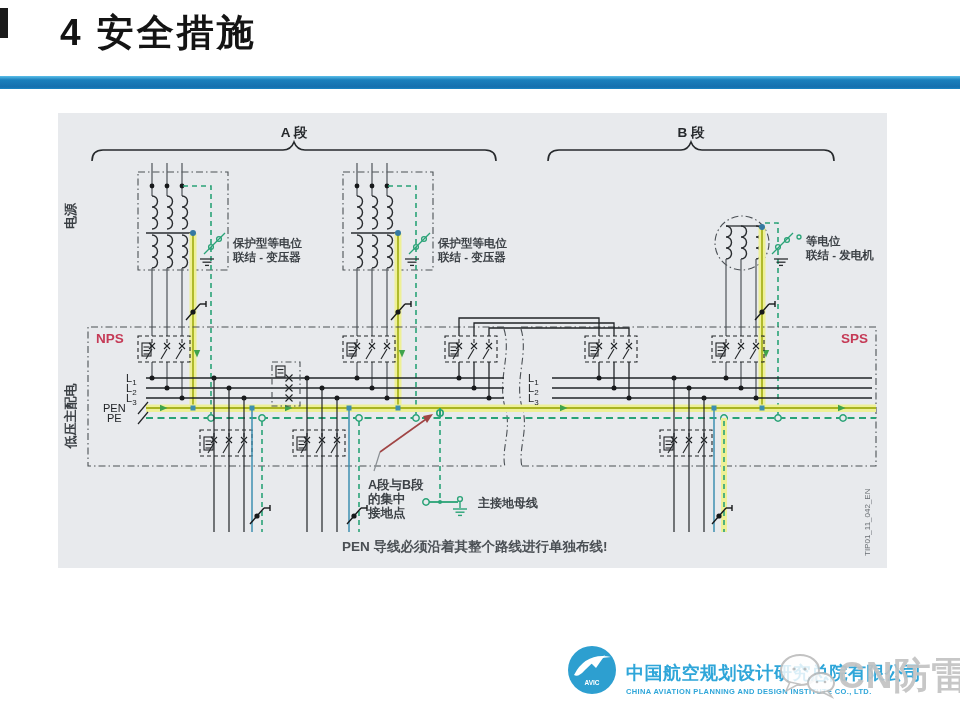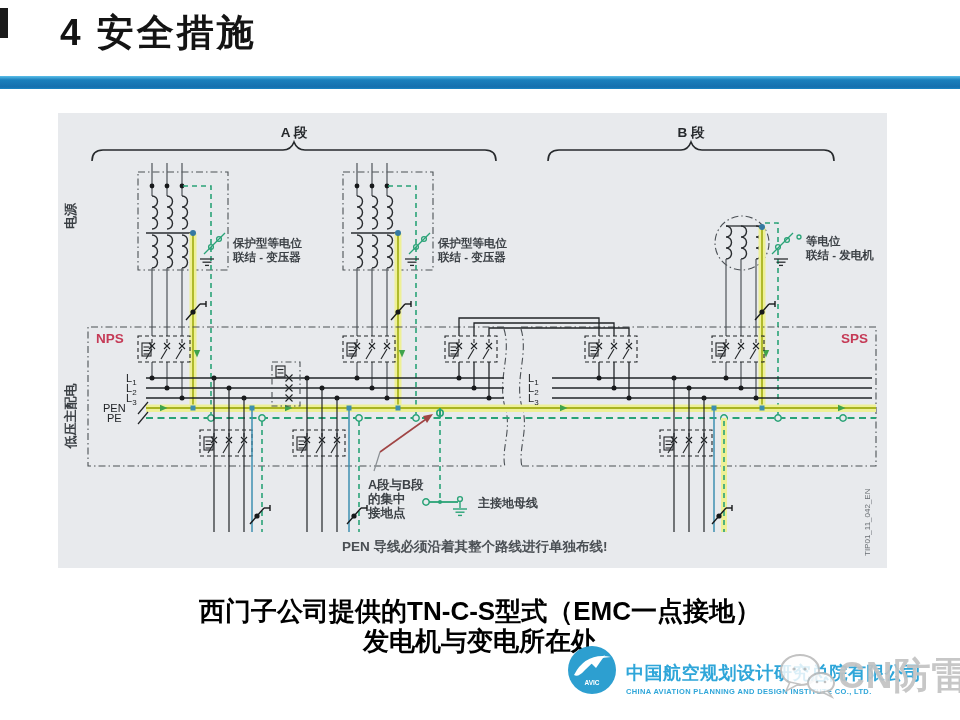--- a/index.html
+++ b/index.html
@@ -374,22 +374,20 @@
     </g>
     <text x="368" y="489" font-size="12.5" font-weight="bold" fill="#3c4146">A段与B段</text>
     <text x="368" y="503" font-size="12.5" font-weight="bold" fill="#3c4146">的集中</text>
     <text x="368" y="517" font-size="12.5" font-weight="bold" fill="#3c4146">接地点</text>
     <text x="478" y="507" font-size="12" font-weight="600" fill="#3c4146">主接地母线</text>
 
     <text x="342" y="551" font-size="13.5" font-weight="600" fill="#4a4f54">PEN 导线必须沿着其整个路线进行单独布线!</text>
     <text transform="translate(870,556) rotate(-90)" font-size="8" fill="#6a6f74">TIP01_11_042_EN</text>
   </svg>
 
-  <div class="caption-line1">西门子公司提供的TN-C-S型式（EMC一点接地）</div>
-  <div class="caption-line2">发电机与变电所在处</div>
 
   <div class="footer-logo">
     <svg width="52" height="52" viewBox="0 0 52 52">
       <circle cx="26" cy="26" r="24" fill="#2d9fd0"></circle>
       <path d="M8,31 Q20,8 45,13 Q30,13 19,26 Q12,34 8,31 Z" fill="#ffffff"></path>
       <polygon points="25,19 39,11 30,24" fill="#ffffff"></polygon>
       <text x="26" y="41" text-anchor="middle" font-size="6.5" fill="#ffffff" font-weight="bold">AVIC</text>
     </svg>
     <div class="company-names">
       <div class="company-cn">中国航空规划设计研究总院有限公司</div>

